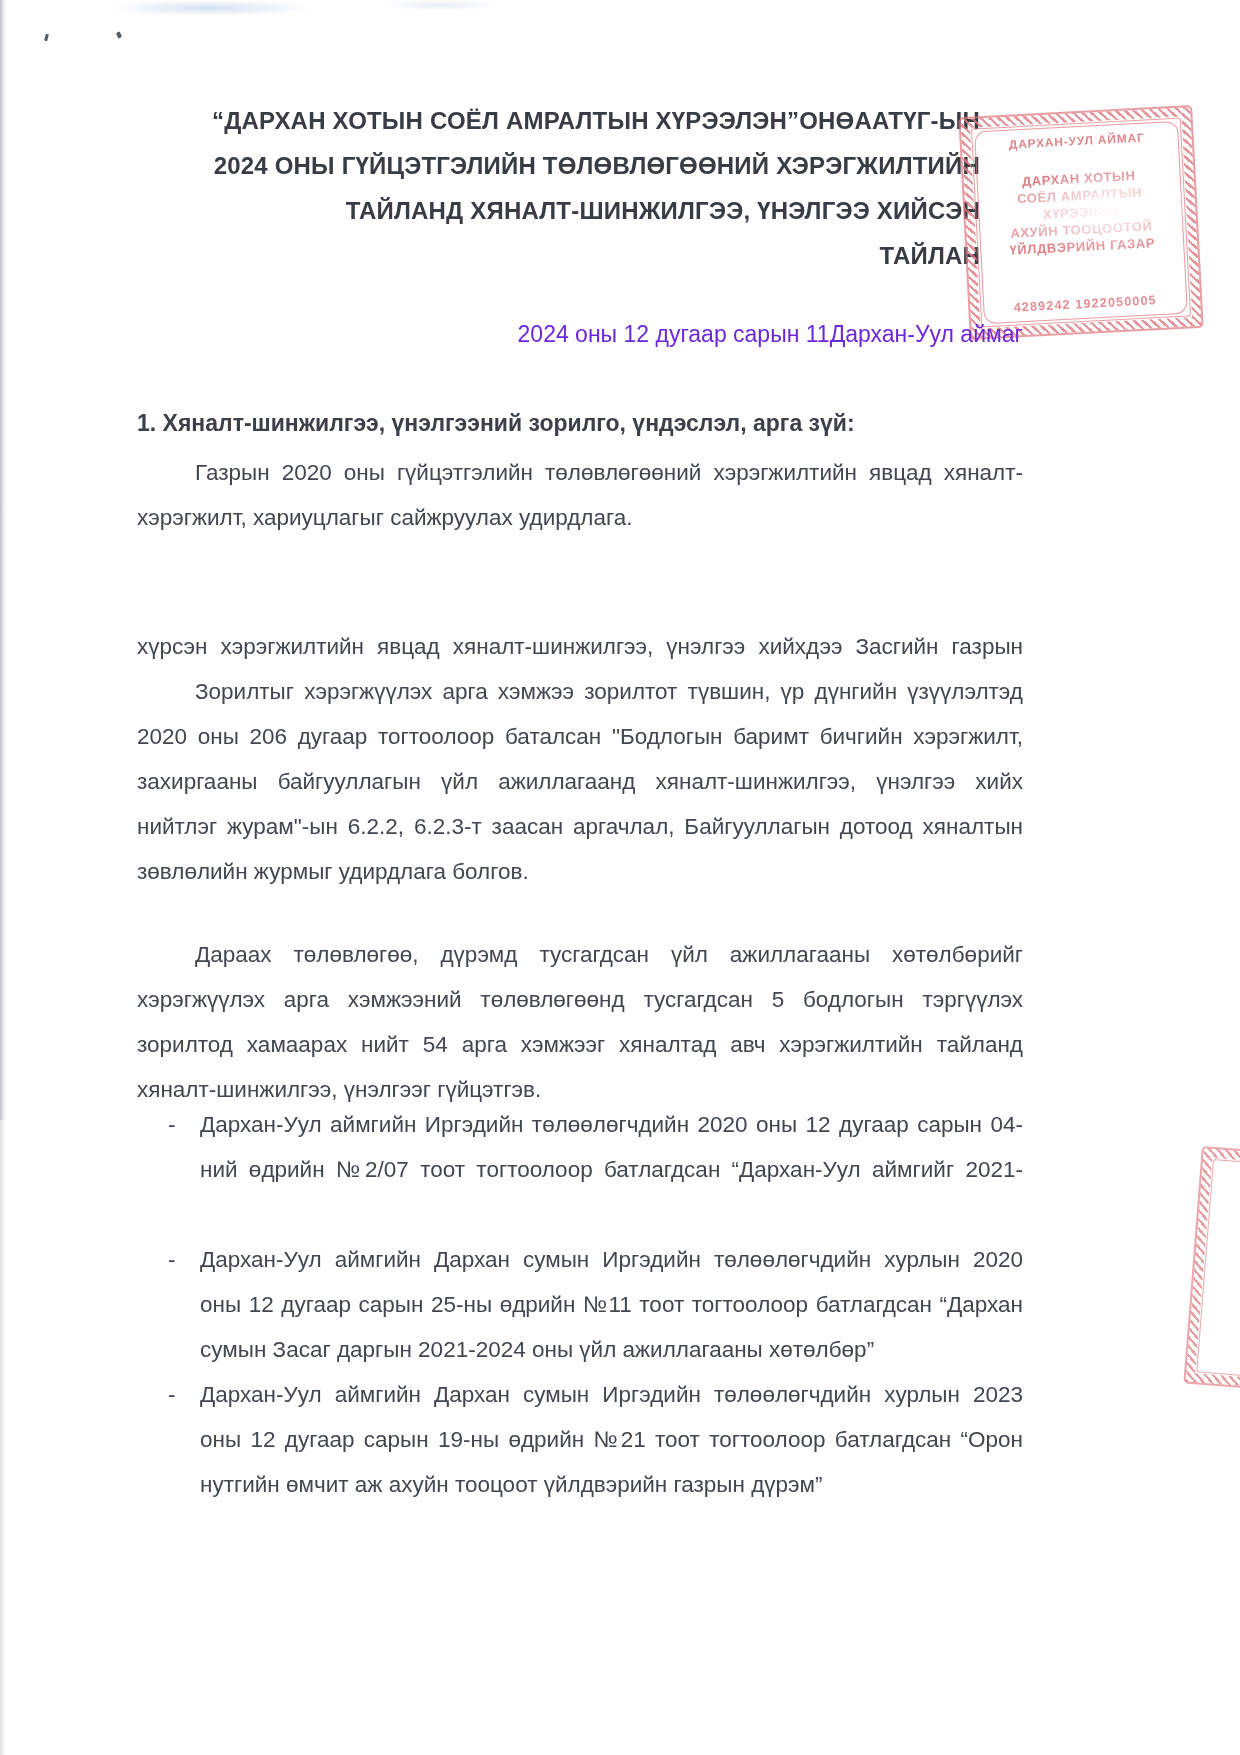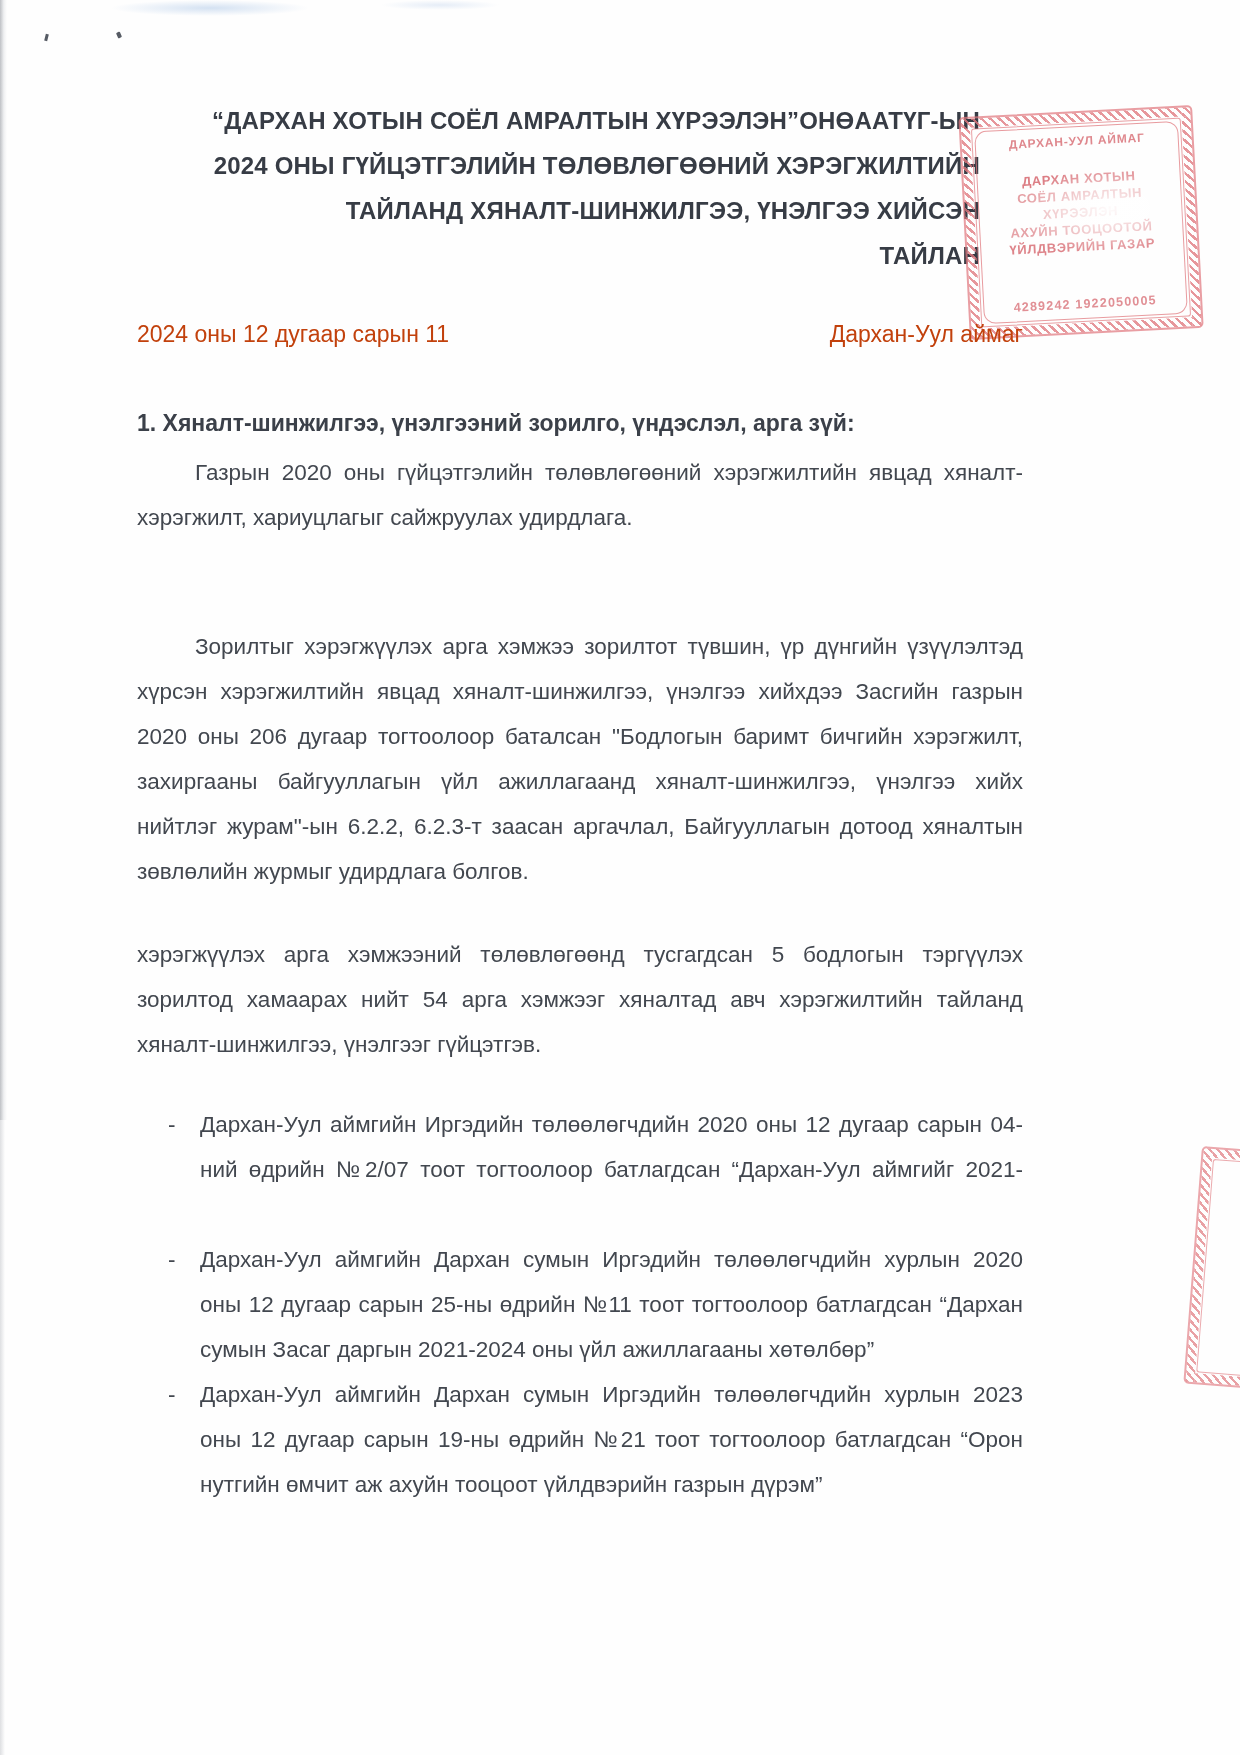--- a/index.html
+++ b/index.html
@@ -21,22 +21,22 @@
     background:radial-gradient(ellipse at center,rgba(205,220,240,.5),rgba(255,255,255,0) 70%);}
   .mark{position:absolute;background:#565b64;}
   .mark1{left:45px;top:34px;width:3px;height:7px;transform:rotate(14deg);}
   .mark2{left:117px;top:32px;width:4px;height:6px;transform:rotate(-24deg);border-radius:1px;}
 
   
   .tcol{position:absolute;left:137px;width:886px;}
   .title-block{position:absolute;left:170px;top:98px;width:810px;
     font-size:24px;font-weight:700;color:#373c45;letter-spacing:.2px;line-height:45px;}
   .cline{text-align:right;height:45px;white-space:nowrap;}
-  .date-row{top:320px;display:flex;justify-content:space-between;
-    font-size:23px;line-height:28px;color:#c2410c;}
+  .date-row{top:320px;display:flex;justify-content:flex-end;
+    font-size:23px;line-height:28px;color:#6d28d9;}
   .sec-heading{top:408px;font-size:23px;font-weight:700;color:#3b4049;line-height:30px;}
   .para{font-size:22.5px;line-height:45px;color:#42474f;}
   .tline{text-align:justify;text-align-last:justify;height:45px;}
   .tline.last{text-align-last:left;}
   .p1{top:450px;}
   .p2{top:624px;}
   .p3{top:932px;}
   .bullet{position:absolute;left:200px;width:823px;font-size:22.5px;line-height:45px;color:#42474f;}
   .b1{top:1102px;}
   .b2{top:1237px;}
@@ -109,28 +109,29 @@
     <span>Дархан-Уул аймаг</span>
   </div>
 
   <div class="tcol sec-heading">1. Хяналт-шинжилгээ, үнэлгээний зорилго, үндэслэл, арга зүй:</div>
 
   <div class="tcol para p1">
       <div class="tline" style="text-indent: 58px;">Газрын 2020 оны гүйцэтгэлийн төлөвлөгөөний хэрэгжилтийн явцад хяналт-</div>
       <div class="tline last">хэрэгжилт, хариуцлагыг сайжруулах удирдлага.</div>
     </div>
   <div class="tcol para p2">
+      <div class="tline">хүрсэн хэрэгжилтийн явцад хяналт-шинжилгээ, үнэлгээ хийхдээ Засгийн газрын</div>
       <div class="tline" style="text-indent: 58px;">Зорилтыг хэрэгжүүлэх арга хэмжээ зорилтот түвшин, үр дүнгийн үзүүлэлтэд</div>
-      <div class="tline">хүрсэн хэрэгжилтийн явцад хяналт-шинжилгээ, үнэлгээ хийхдээ Засгийн газрын</div>
       <div class="tline">2020 оны 206 дугаар тогтоолоор баталсан "Бодлогын баримт бичгийн хэрэгжилт,</div>
       <div class="tline">захиргааны байгууллагын үйл ажиллагаанд хяналт-шинжилгээ, үнэлгээ хийх</div>
       <div class="tline">нийтлэг журам"-ын 6.2.2, 6.2.3-т заасан аргачлал, Байгууллагын дотоод хяналтын</div>
       <div class="tline last">зөвлөлийн журмыг удирдлага болгов.</div>
     </div>
   <div class="tcol para p3">
+      <div class="tline" style="text-indent: 58px;">Дараах төлөвлөгөө, дүрэмд тусгагдсан үйл ажиллагааны хөтөлбөрийг</div>
       <div class="tline">хэрэгжүүлэх арга хэмжээний төлөвлөгөөнд тусгагдсан 5 бодлогын тэргүүлэх</div>
       <div class="tline">зорилтод хамаарах нийт 54 арга хэмжээг хяналтад авч хэрэгжилтийн тайланд</div>
       <div class="tline last">хяналт-шинжилгээ, үнэлгээг гүйцэтгэв.</div>
     </div>
 
   <div class="bullet b1">
     <span class="dash">-</span>
     <div>
         <div class="tline">Дархан-Уул аймгийн Иргэдийн төлөөлөгчдийн 2020 оны 12 дугаар сарын 04-</div>
         <div class="tline">ний өдрийн №2/07 тоот тогтоолоор батлагдсан “Дархан-Уул аймгийг 2021-</div>

